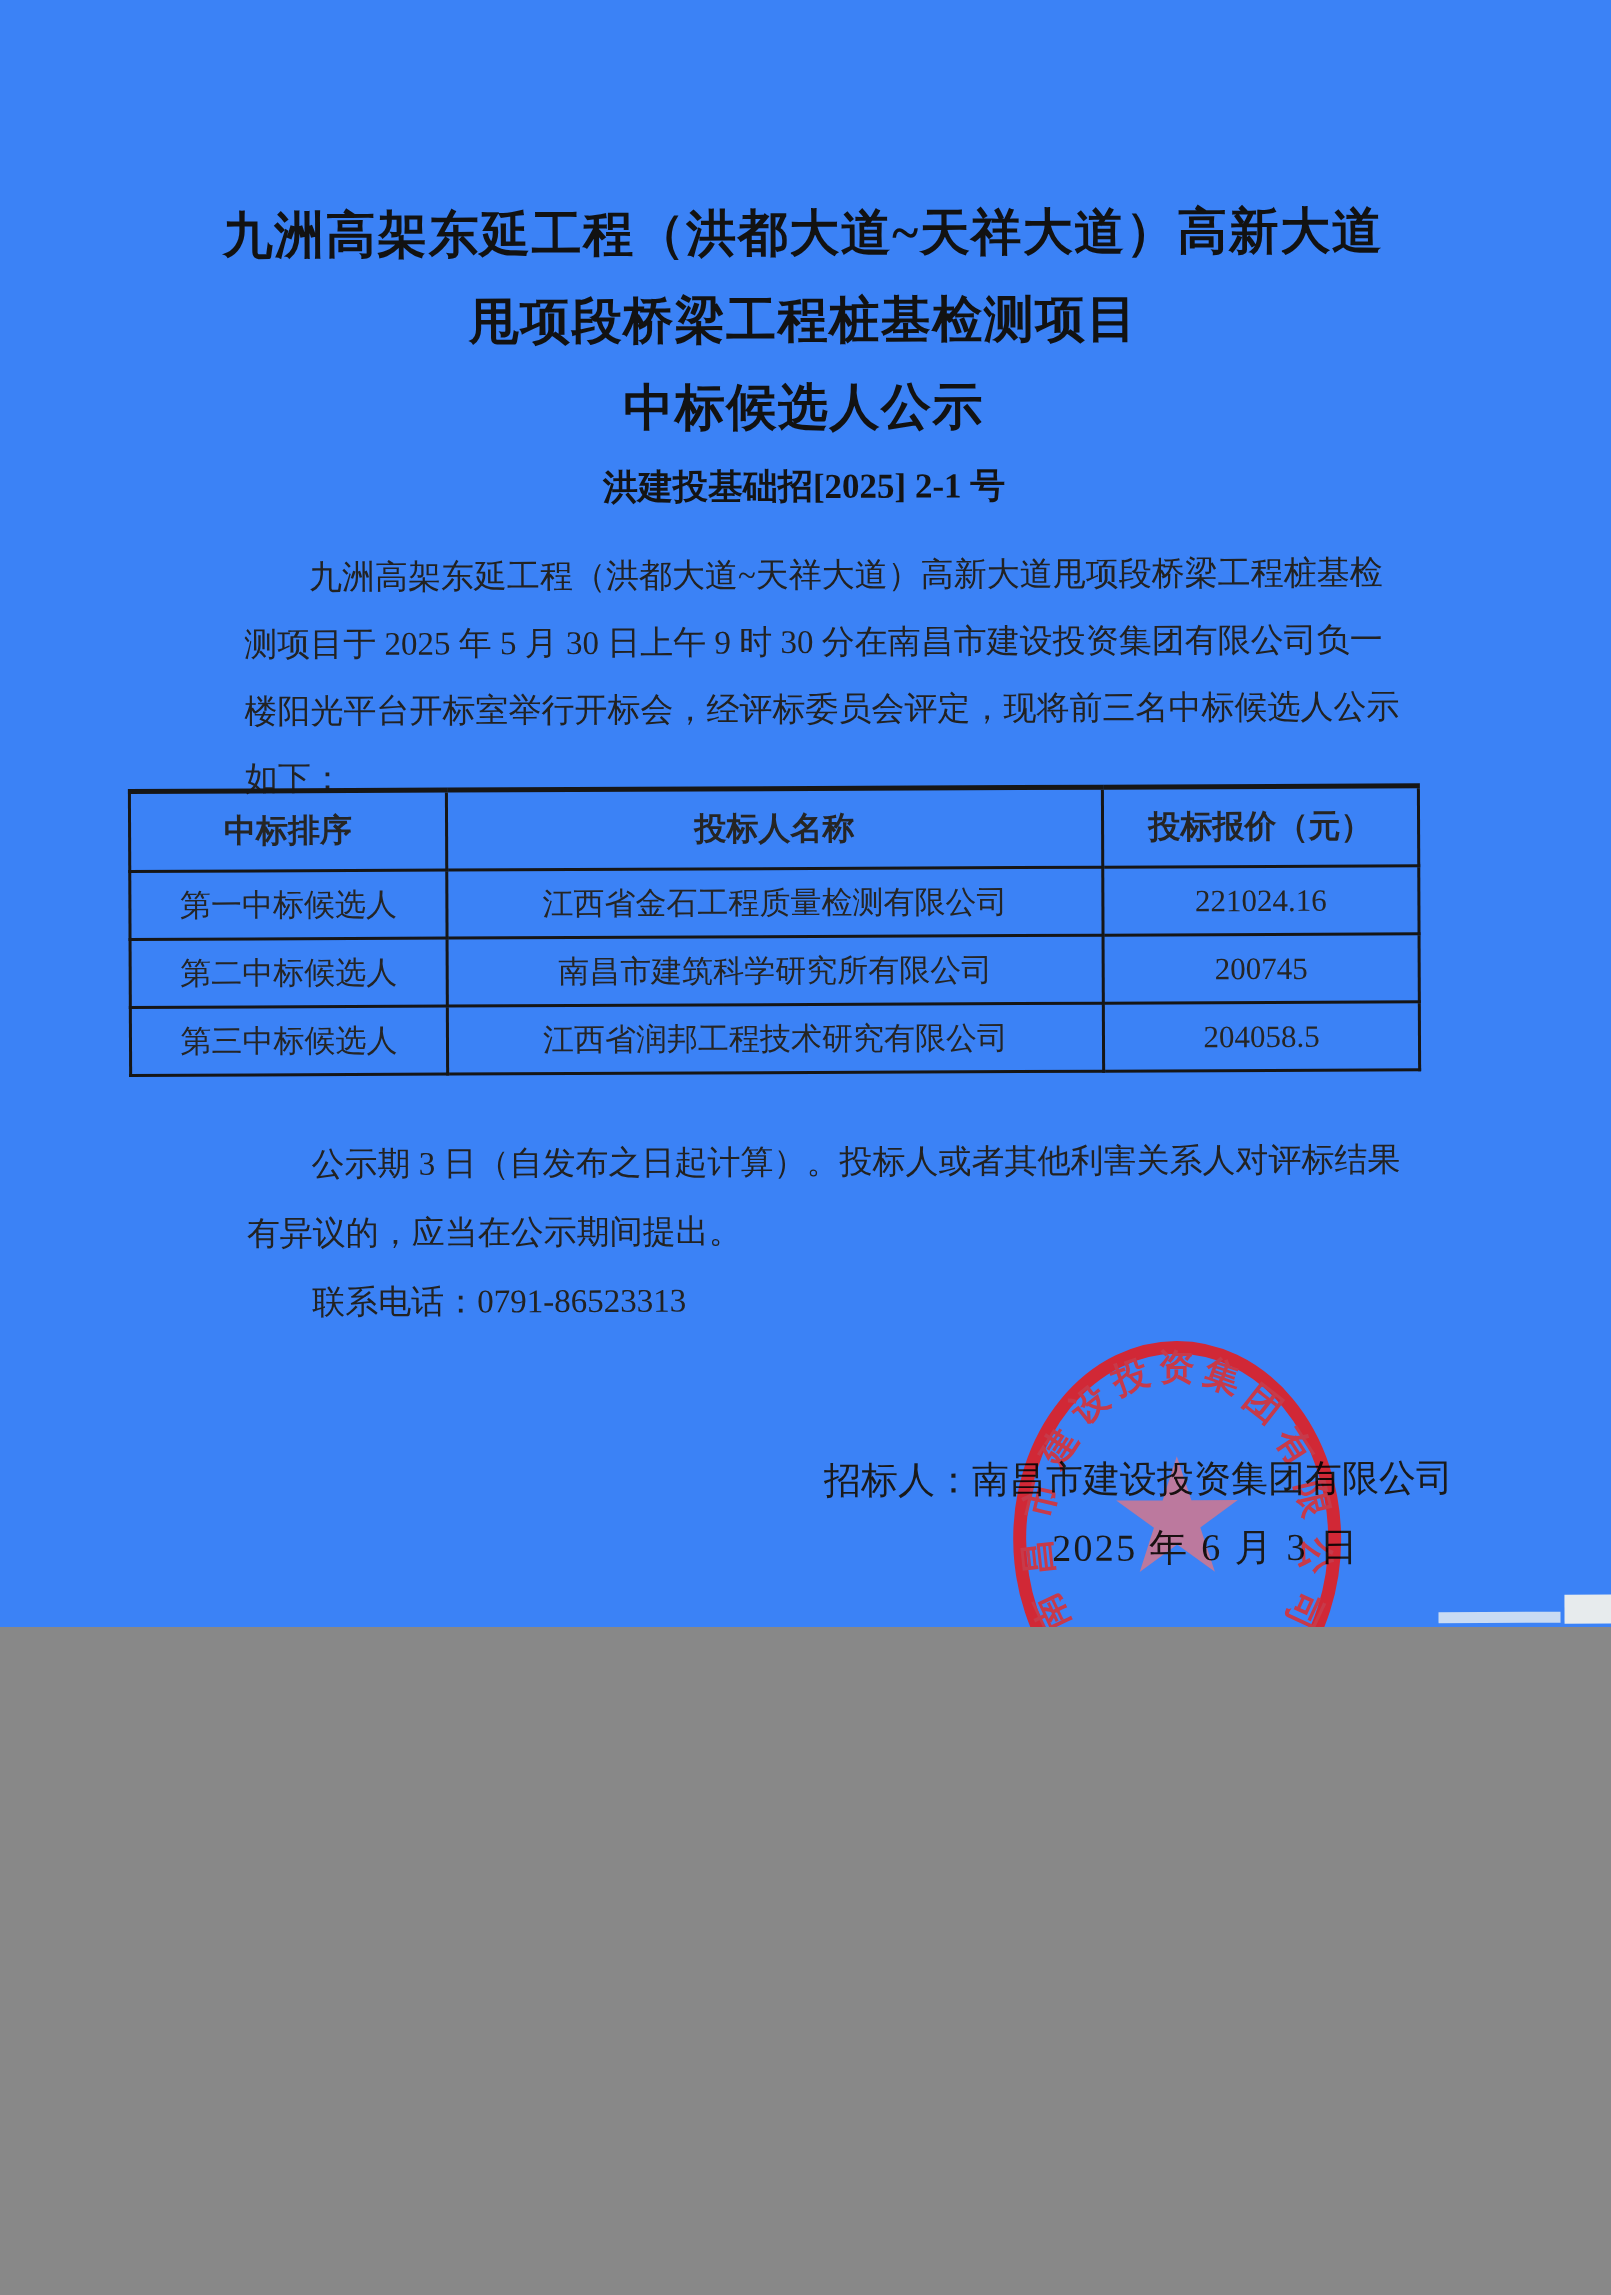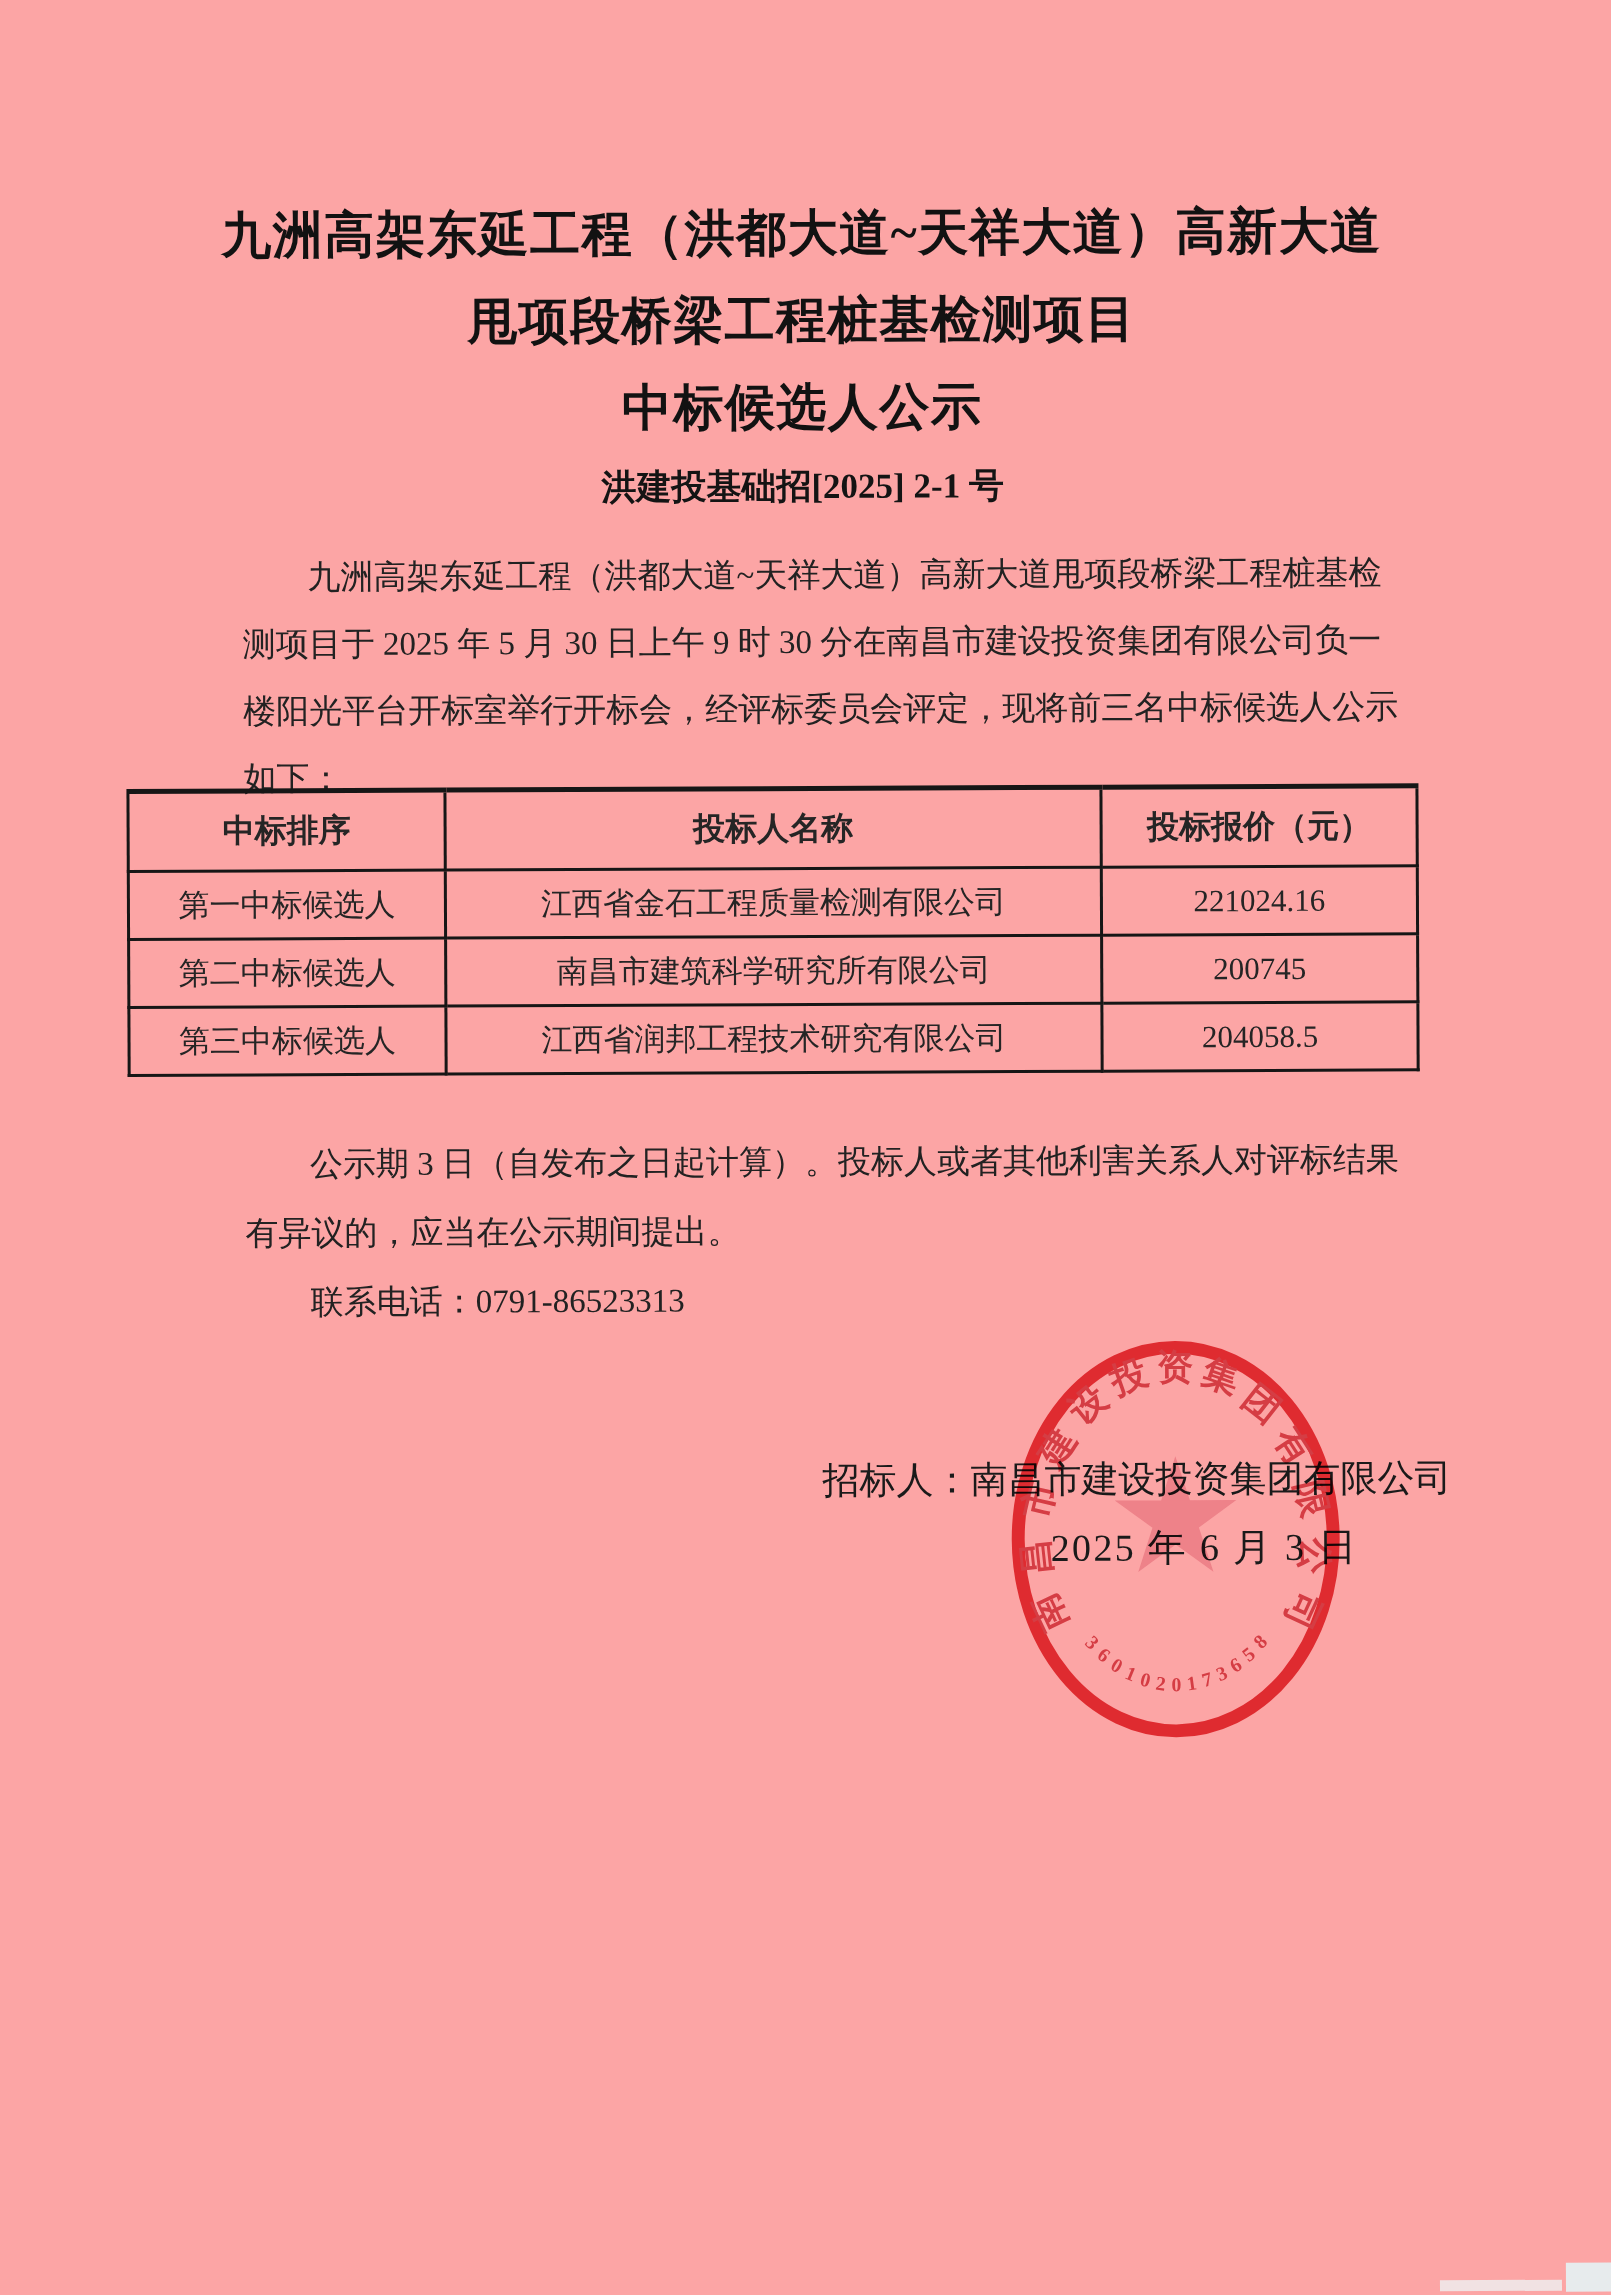--- a/index.html
+++ b/index.html
@@ -1,18 +1,18 @@
 <!DOCTYPE html>
 <html style="font-size:12px"><head>
 <meta charset="utf-8">
 <style>
   html,body { margin:0; padding:0; background:#888; }
   .page {
-    position:relative; width:1611px; height:2295px;
-    background:#fca5a5; overflow:hidden;
+    position:relative; width:1611px; height:1627px;
+    background:#3b82f6; overflow:hidden;
     font-family:"Liberation Serif","DejaVu Serif",serif;
     color:#1b1b1b;
   }
   .sheet { position:absolute; inset:0; transform:rotate(-0.25deg); }
 
   .title-block { position:absolute; top:190px; left:0; width:100%; text-align:center;
     font-weight:bold; font-size:50px; color:#121212; letter-spacing:1.5px; }
   .title-line { height:87px; line-height:87px; white-space:nowrap; }
 
   .doc-number { position:absolute; top:463px; left:0; width:100%; text-align:center;

